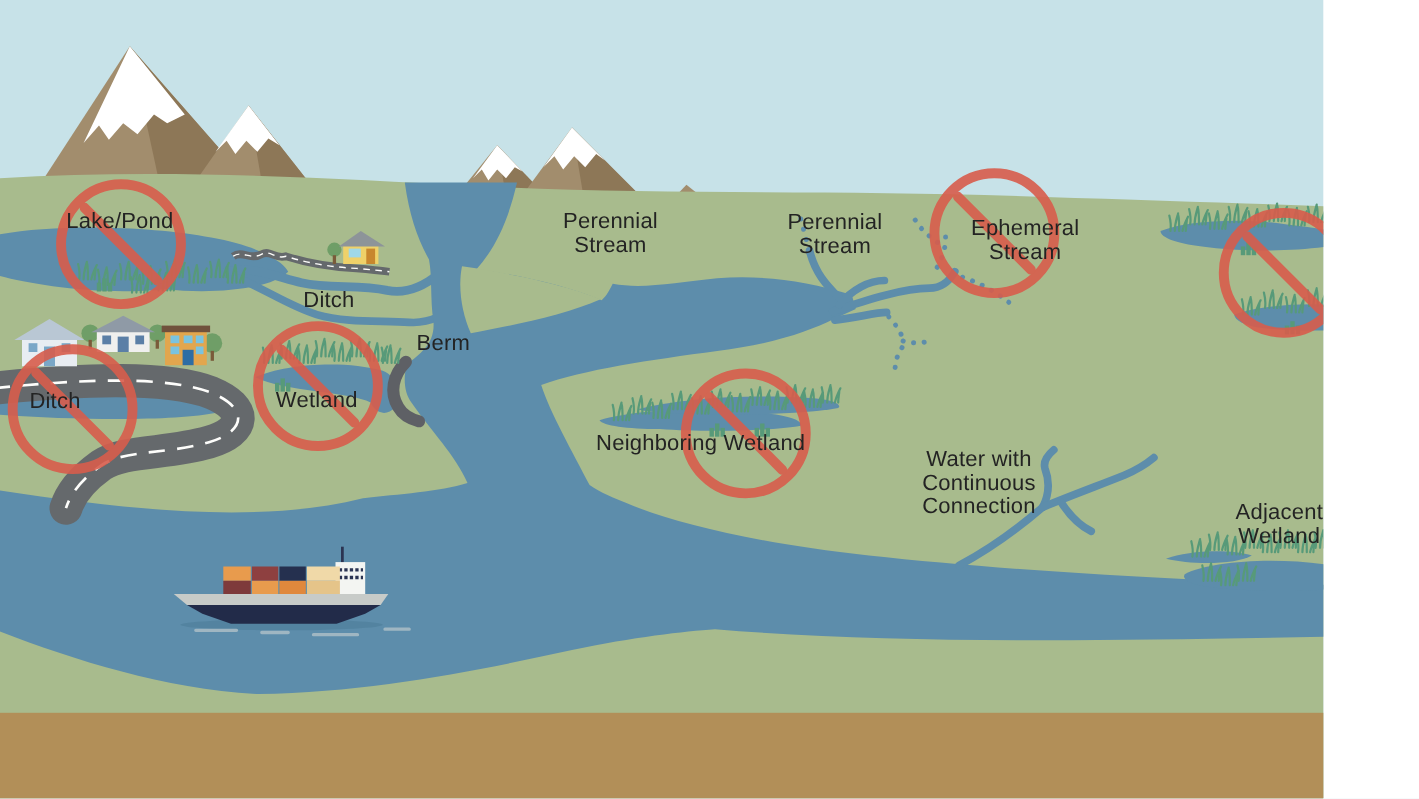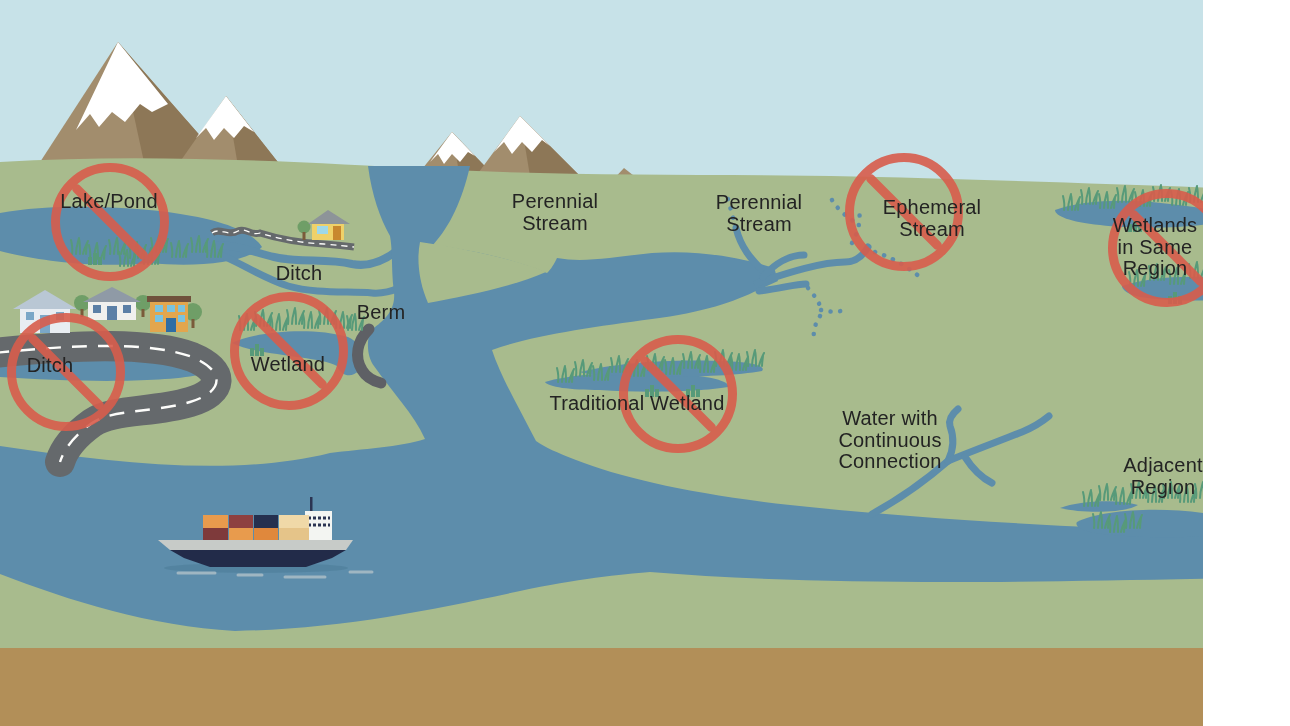--- a/index.html
+++ b/index.html
@@ -276,28 +276,27 @@
       <div class="slash"></div>
     </div>
 <div class="nosign" style="left:619px;top:335px">
       <div class="slash"></div>
     </div>
 
 <div class="lbl" style="left:109px;top:202px">Lake/Pond</div>
 <div class="lbl" style="left:299px;top:274px">Ditch</div>
 <div class="lbl" style="left:50px;top:366px">Ditch</div>
 <div class="lbl" style="left:288px;top:365px">Wetland</div>
-<div class="lbl" style="left:381px;top:313px">Berm</div>
+<div class="lbl" style="left:403px;top:313px">Berm</div>
 <div class="lbl" style="left:555px;top:213px">Perennial
 Stream</div>
 <div class="lbl" style="left:759px;top:214px">Perennial
 Stream</div>
 <div class="lbl" style="left:932px;top:219px">Ephemeral
 Stream</div>
-<div class="lbl" style="left:1155px;top:247px">Wetlands in Same Region</div>
-<div class="lbl" style="left:637px;top:404px">Traditional Wetland</div>
+<div class="lbl" style="left:637px;top:404px">Neighboring Wetland</div>
 <div class="lbl" style="left:890px;top:440px">Water with
 Continuous
 Connection</div>
 <div class="lbl" style="left:1163px;top:477px">Adjacent
-Region</div>
+Wetland</div>
 
 </div>
 
 </body></html>

